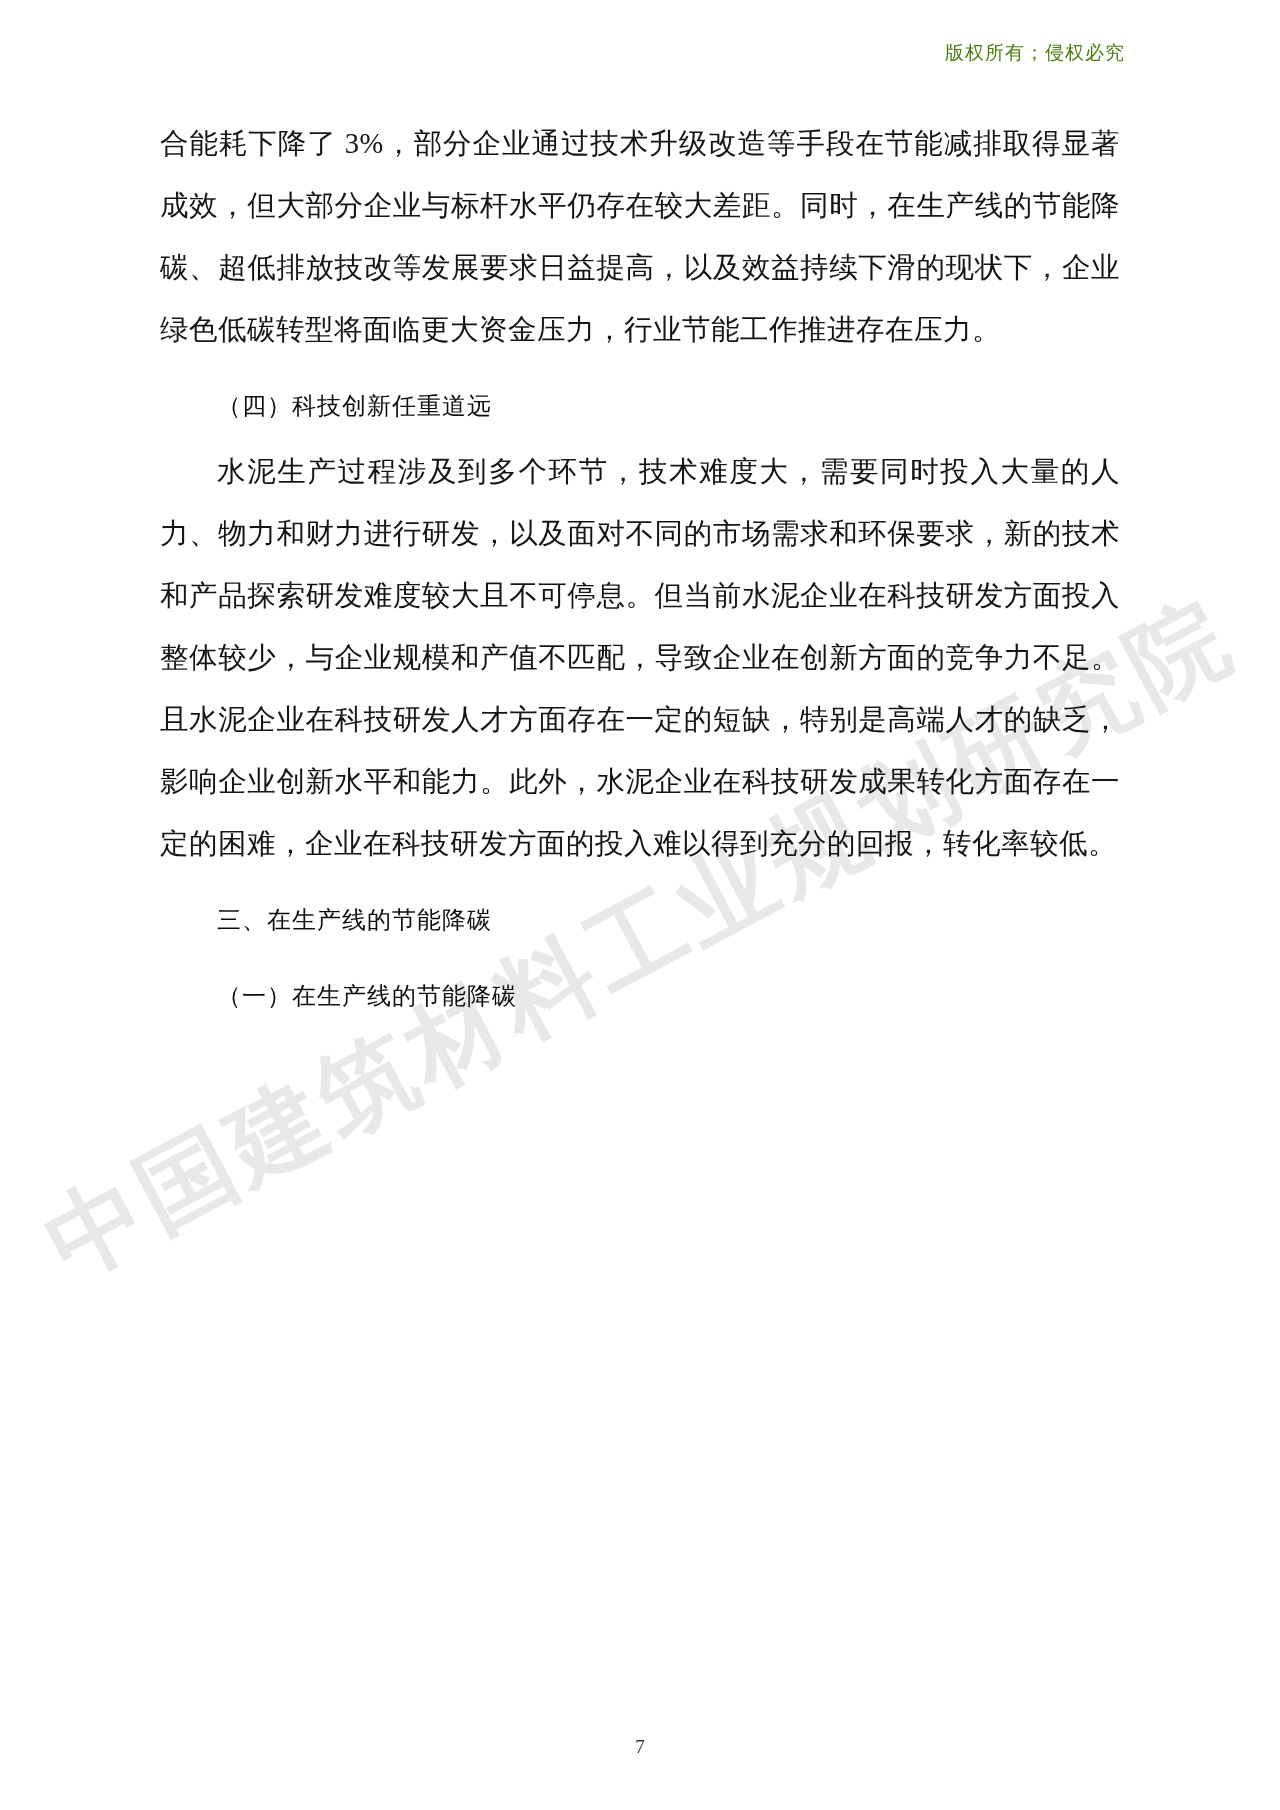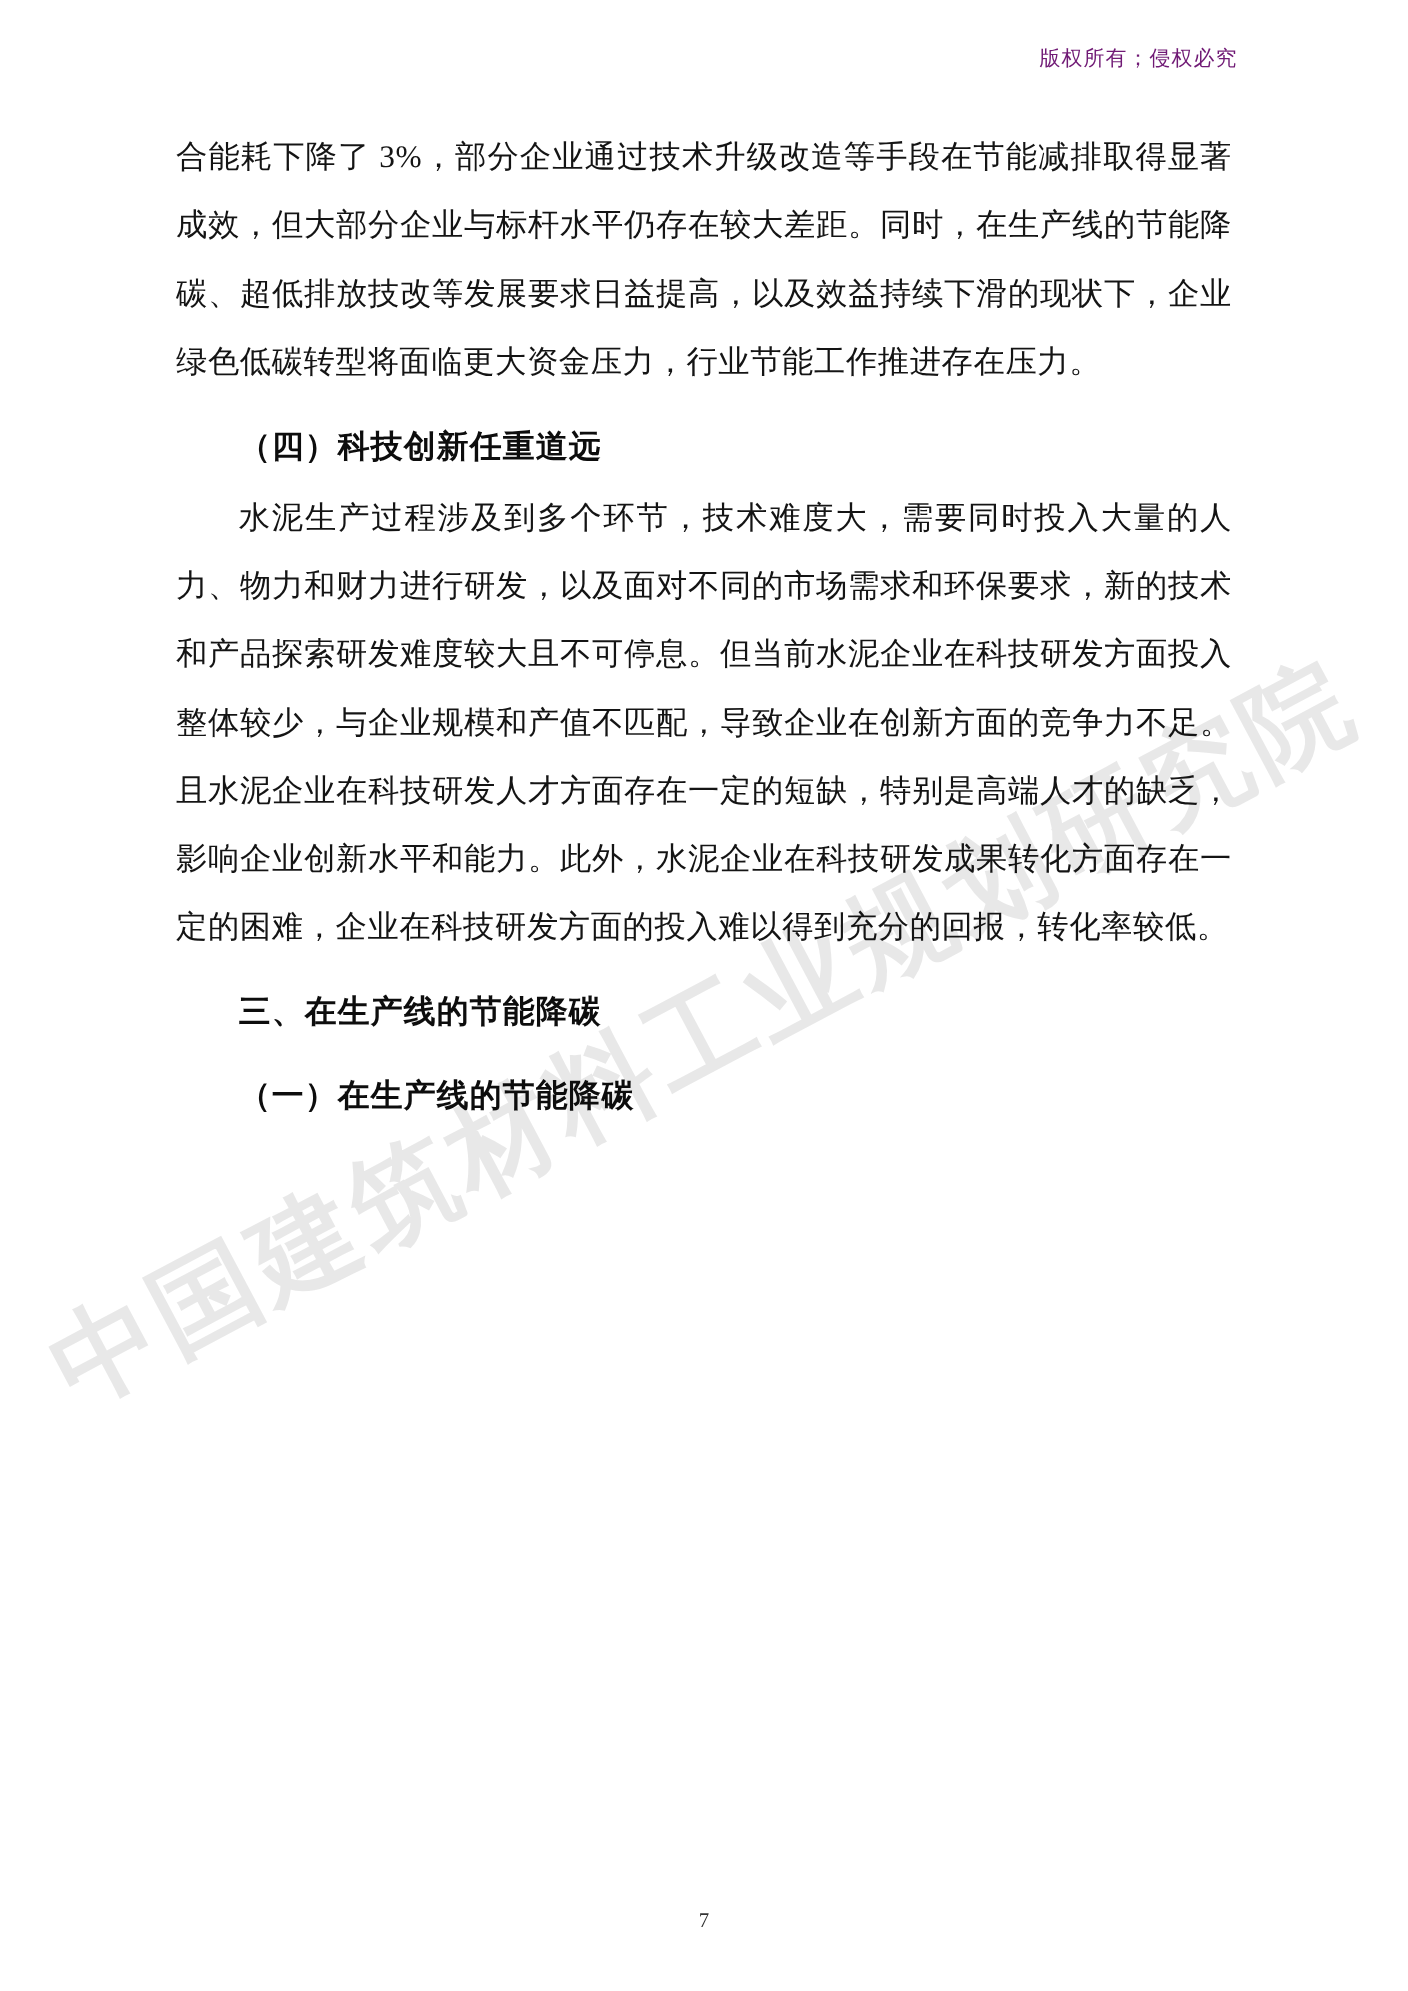--- a/index.html
+++ b/index.html
@@ -15,21 +15,21 @@
     overflow: hidden;
     font-family: "Liberation Serif", "DejaVu Serif", serif;
     color: #1a1a1a;
   }
   .header {
     position: absolute;
     top: 40px;
     right: 155px;
     font-size: 19px;
     letter-spacing: 1px;
-    color: #701a75;
+    color: #4d7c0f;
     font-family: "Liberation Serif", "DejaVu Serif", serif;
   }
   .content {
     position: absolute;
     left: 160px;
     top: 113px;
     width: 960px;
   }
   p.body-text {
     margin: 0 0 0 0;
@@ -38,23 +38,23 @@
     text-align: justify;
     text-justify: inter-ideograph;
     letter-spacing: 0.5px;
     color: #141414;
   }
   p.body-text.indent {
     text-indent: 57px;
   }
   h3.heading {
     margin: 14px 0 4px 0;
-    font-size: 29px;
+    font-size: 24px;
     line-height: 62px;
-    font-weight: bold;
+    font-weight: normal;
     text-indent: 57px;
     letter-spacing: 1px;
     color: #0d0d0d;
   }
   .footer {
     position: absolute;
     bottom: 52px;
     left: 0;
     width: 100%;
     text-align: center;

